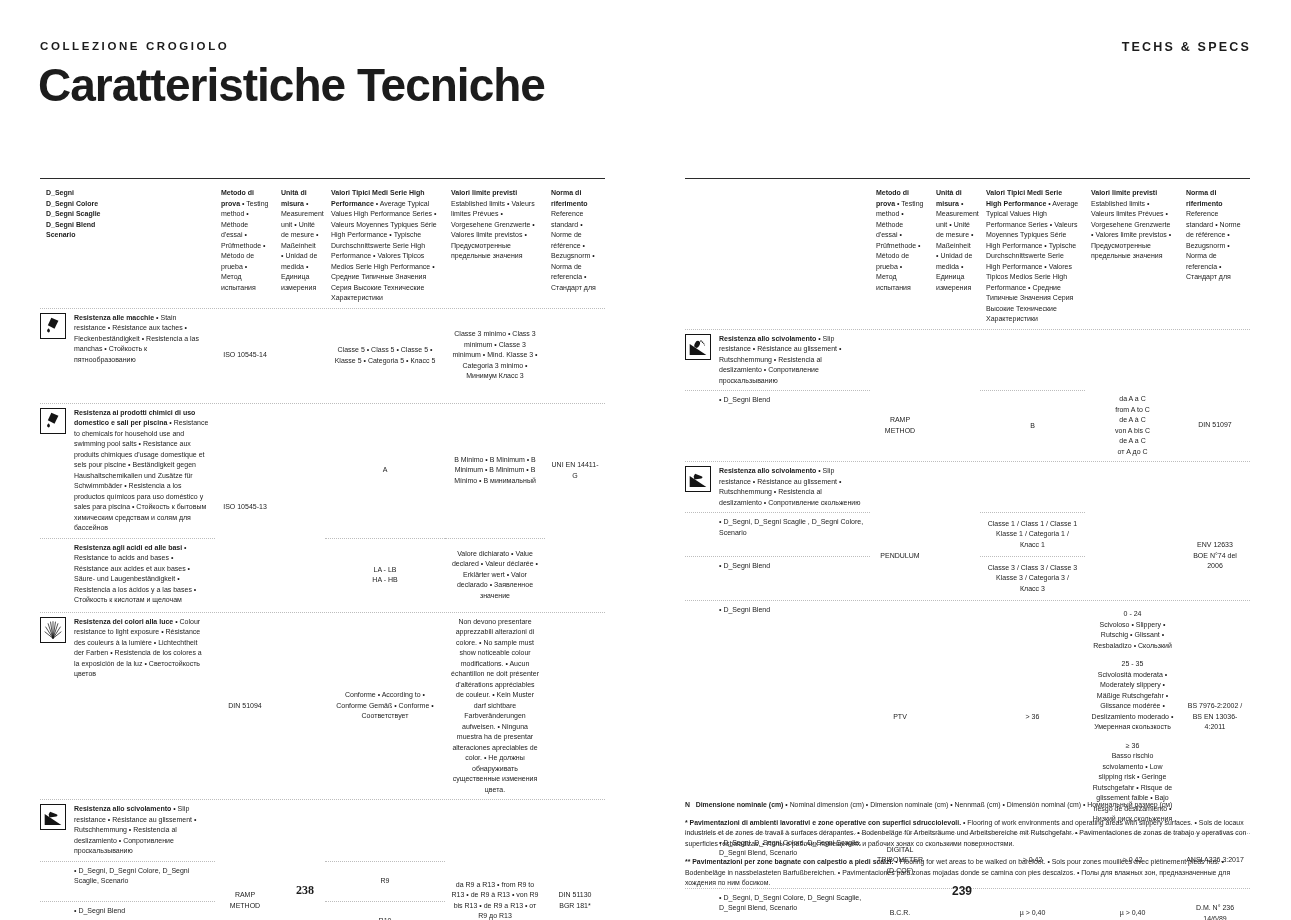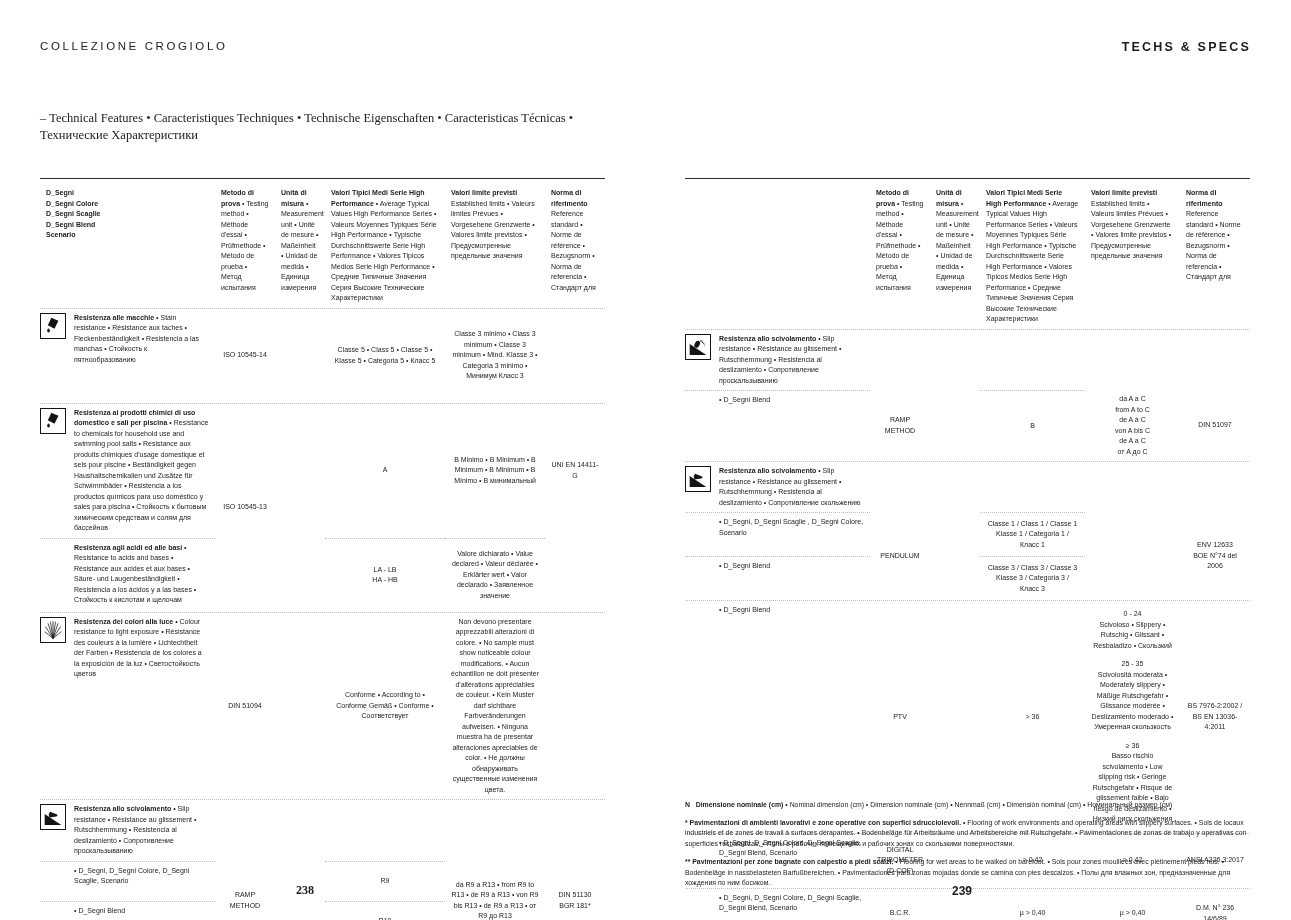--- a/index.html
+++ b/index.html
@@ -1,21 +1,21 @@
 <!DOCTYPE html>
 <html><head>
 <meta charset="utf-8">
 <style>
   html,body{margin:0;padding:0;background:#e8e8e8;}
   .sheet{
     position:relative;width:1291px;height:920px;background:#ffffff;
     font-family:"Liberation Sans",sans-serif;color:#1c1c1c;overflow:hidden;
   }
   
-  .collection{position:absolute;left:40px;top:40px;font-size:11.5px;font-weight:400;letter-spacing:2.6px;}
+  .collection{position:absolute;left:40px;top:40px;font-size:11.5px;font-weight:700;letter-spacing:2.6px;}
   .corner{position:absolute;right:40px;top:40px;font-size:12.5px;font-weight:700;letter-spacing:2.2px;text-align:center;}
   .title{position:absolute;left:38px;top:58px;font-size:46px;font-weight:700;letter-spacing:-1px;}
   .subtitle{position:absolute;left:40px;top:110px;width:555px;font-family:"Liberation Serif",serif;font-size:12.5px;line-height:1.35;}
   
   .table{position:absolute;top:178px;width:565px;border-top:1px solid #2b2b2b;border-bottom:1px dotted #bdbdbd;}
   .left-table{left:40px;}
   .right-table{left:685px;}
   .trow{display:grid;}
   .left-table .trow{grid-template-columns:175px 60px 50px 120px 100px 60px;}
   .right-table .trow{grid-template-columns:185px 60px 50px 105px 95px 70px;}
@@ -50,21 +50,21 @@
   .pageno.pl{left:296px;font-family:Liberation Serif, serif;}
   .pageno.pr{left:952px;}
 </style>
 </head>
 <body>
 
 <div class="sheet">
 
   <div class="collection">COLLEZIONE CROGIOLO</div>
   <div class="corner">TECHS &amp; SPECS</div>
-  <div class="subtitle">– Technical Features • Caracteristiques Techniques • Technische Eigenschaften • Caracteristicas Técnicas • Технические Характеристики</div>
+  <h1 class="title" style="margin:0;">Caratteristiche Tecniche</h1>
 
   <div class="table left-table">
 
     <div class="trow thead">
       <div class="cell hcell b">D_Segni
 D_Segni Colore
 D_Segni Scaglie
 D_Segni Blend
 Scenario</div>
       <div class="cell hcell"><span class="b">Metodo di prova</span><span> • Testing method • Méthode d'essai • Prüfmethode • Método de prueba • Метод испытания</span></div>

